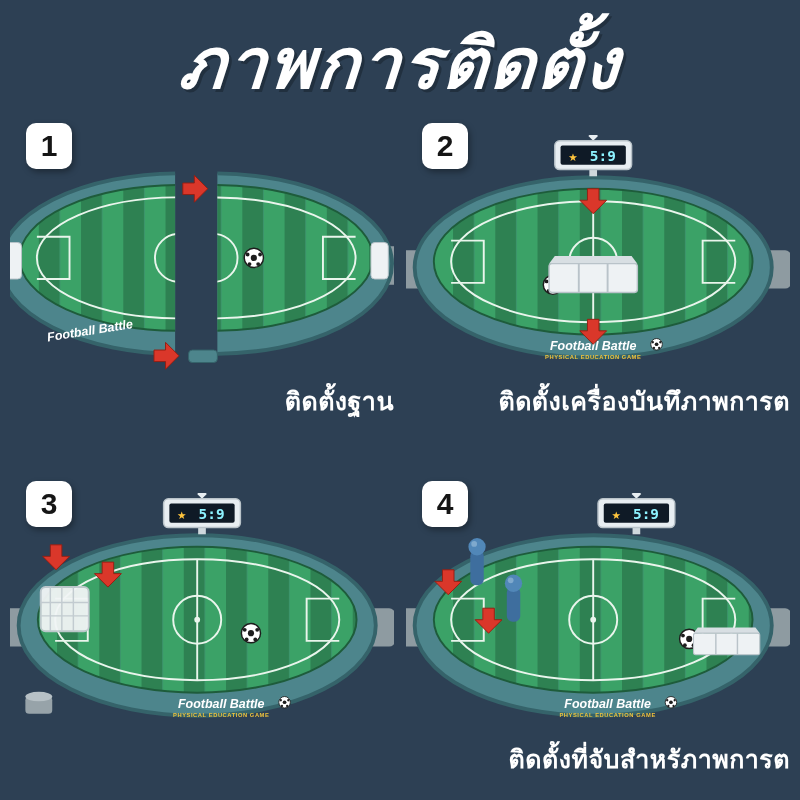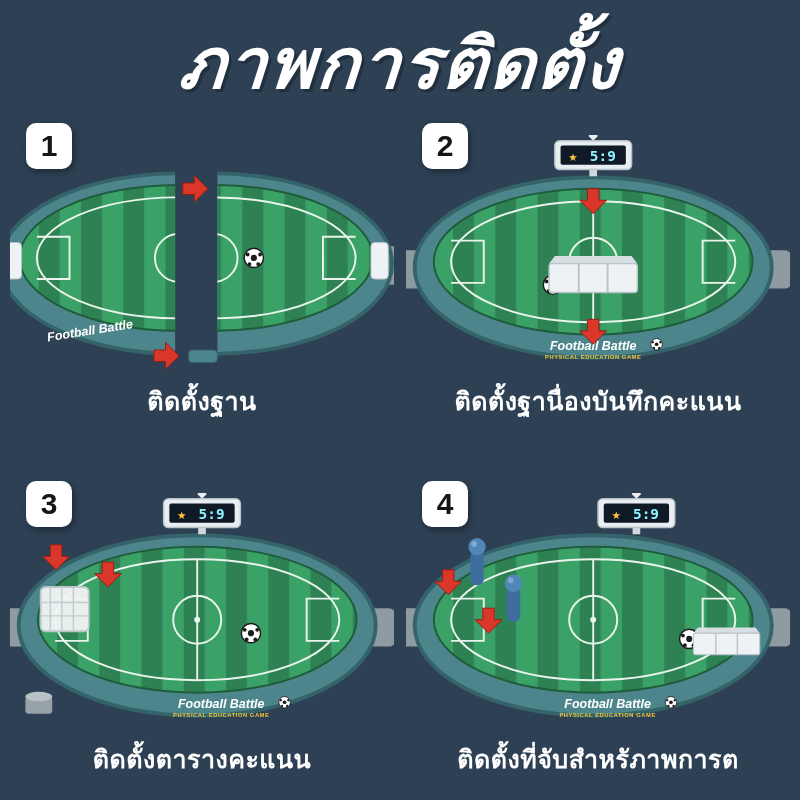--- a/index.html
+++ b/index.html
@@ -37,21 +37,21 @@
     background:#ffffff;
     border-radius:10px;
     display:flex; align-items:center; justify-content:center;
     box-shadow:2px 3px 6px rgba(0,0,0,0.35);
     z-index:2;
   }
   .badge-num { font-size:30px; font-weight:bold; color:#151515; }
   .photo { width:100%; }
   .photo svg { width:100%; height:auto; display:block; }
   .caption {
-    text-align:center;
+    text-align:right;
     color:#ffffff;
     font-size:25px;
     font-weight:600;
     margin-top:6px;
     letter-spacing:0.5px;
   }
   .brand-text { font-family:"Liberation Sans", sans-serif; font-style:italic; font-weight:bold; font-size:13px; fill:#ffffff; text-anchor:middle; }
   .tagline-text { font-family:"Liberation Sans", sans-serif; font-weight:bold; font-size:6px; fill:#f0c33c; text-anchor:middle; letter-spacing:0.6px; }
   .score-text { font-family:"DejaVu Sans Mono", monospace; font-weight:bold; font-size:15px; fill:#8df2ff; text-anchor:middle; }
   .trophy-text { font-family:"DejaVu Sans", sans-serif; font-size:11px; fill:#ffc53d; text-anchor:middle; }
@@ -172,21 +172,21 @@
             <text class="trophy-text" x="-21" y="5">★</text>
             <text class="score-text" x="10" y="5">5:9</text>
           </g>
           <use href="#arrow-down" transform="translate(195,72)"></use>
           <g transform="translate(195,142)">
             <use href="#shelf3"></use>
           </g>
           <use href="#arrow-down" transform="translate(195,208)"></use>
         </svg>
       </div>
-      <div class="caption">ติดตั้งฐานื่องบันทึกคะแนน</div>
+      <div class="caption">ติดตั้งเครื่องบันทึภาพการต</div>
     </section>
 
     <section class="step">
       <div class="badge">
         <span class="badge-num">3</span>
       </div>
       <div class="photo">
         <svg viewBox="0 0 400 250">
           <g transform="translate(5,34)">
             <use href="#field-base"></use>
@@ -206,21 +206,20 @@
             <path d="M-28 -8 h50 M-28 6 h50" stroke="#c2cbd0" stroke-width="1.5" fill="none"></path>
           </g>
           <use href="#arrow-down" transform="translate(48,70)"></use>
           <use href="#arrow-down" transform="translate(102,88)"></use>
           <g transform="translate(30,220)">
             <rect x="-14" y="-8" width="28" height="18" rx="4" fill="#97a3a9"></rect>
             <ellipse cx="0" cy="-8" rx="14" ry="5" fill="#b7c1c6"></ellipse>
           </g>
         </svg>
       </div>
-      <div class="caption">ติดตั้งตารางคะแนน</div>
     </section>
 
     <section class="step">
       <div class="badge">
         <span class="badge-num">4</span>
       </div>
       <div class="photo">
         <svg viewBox="0 0 400 250">
           <g transform="translate(5,34)">
             <use href="#field-base"></use>

